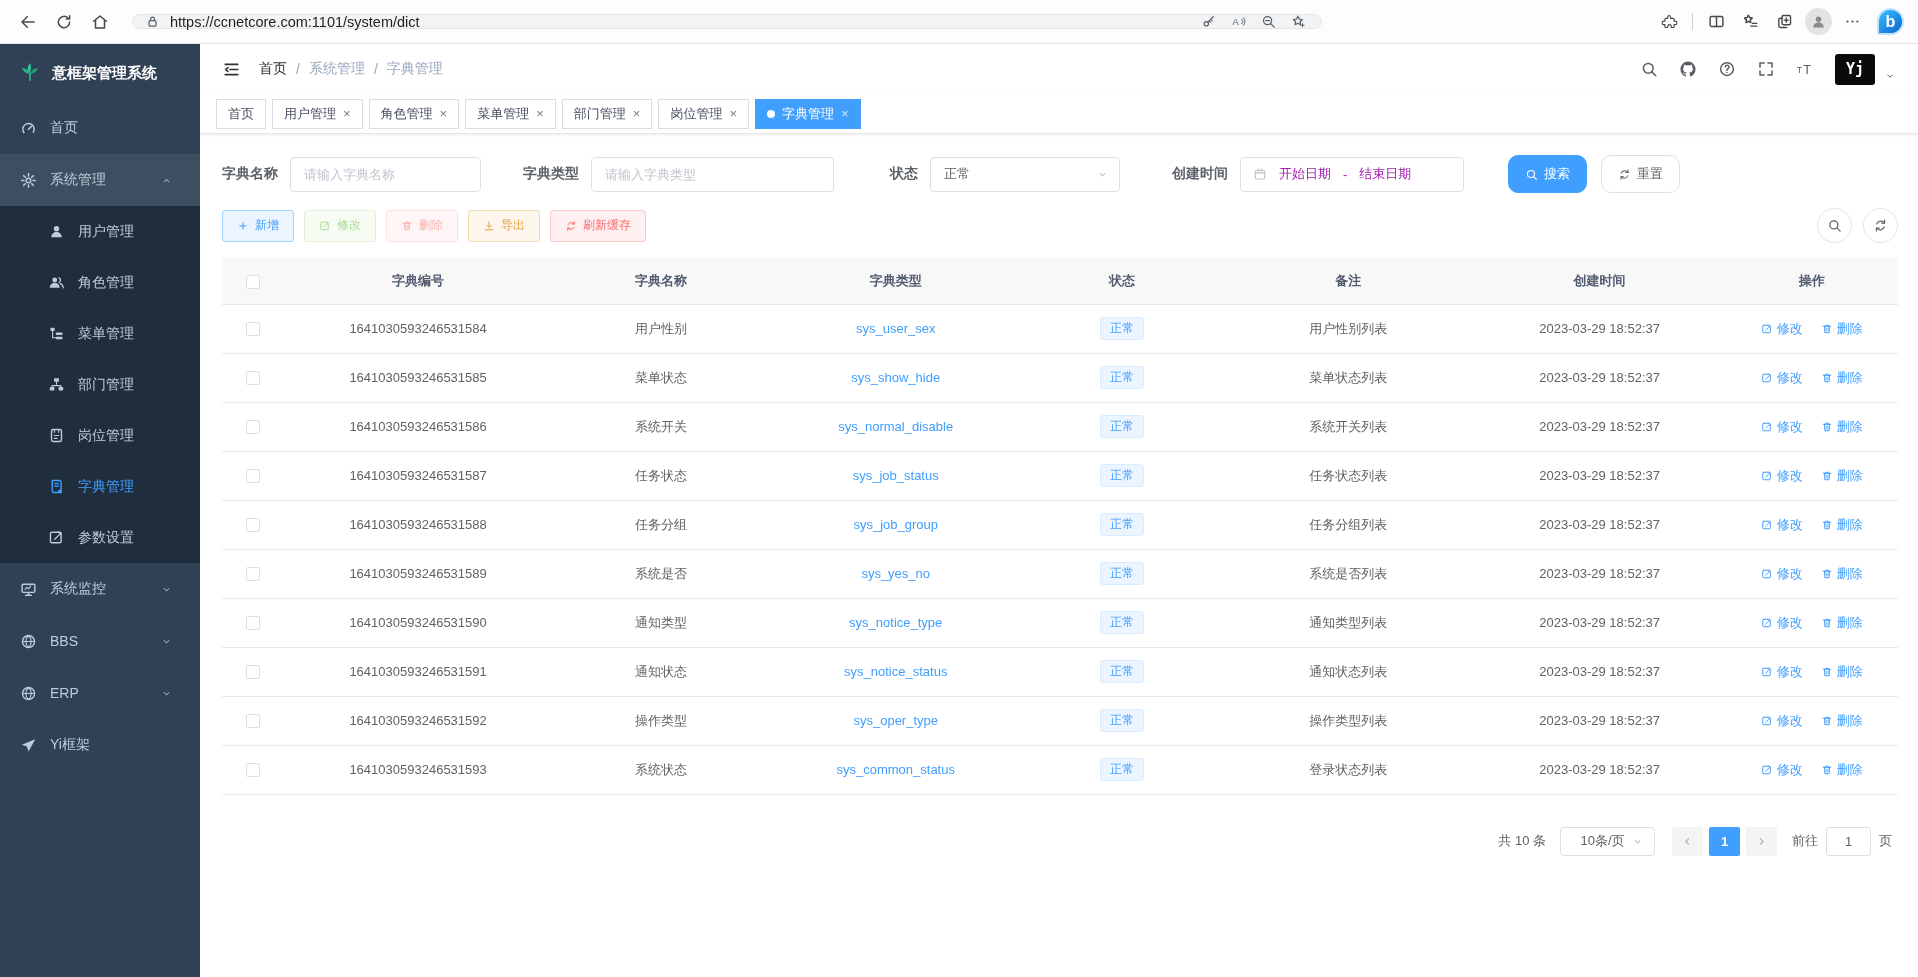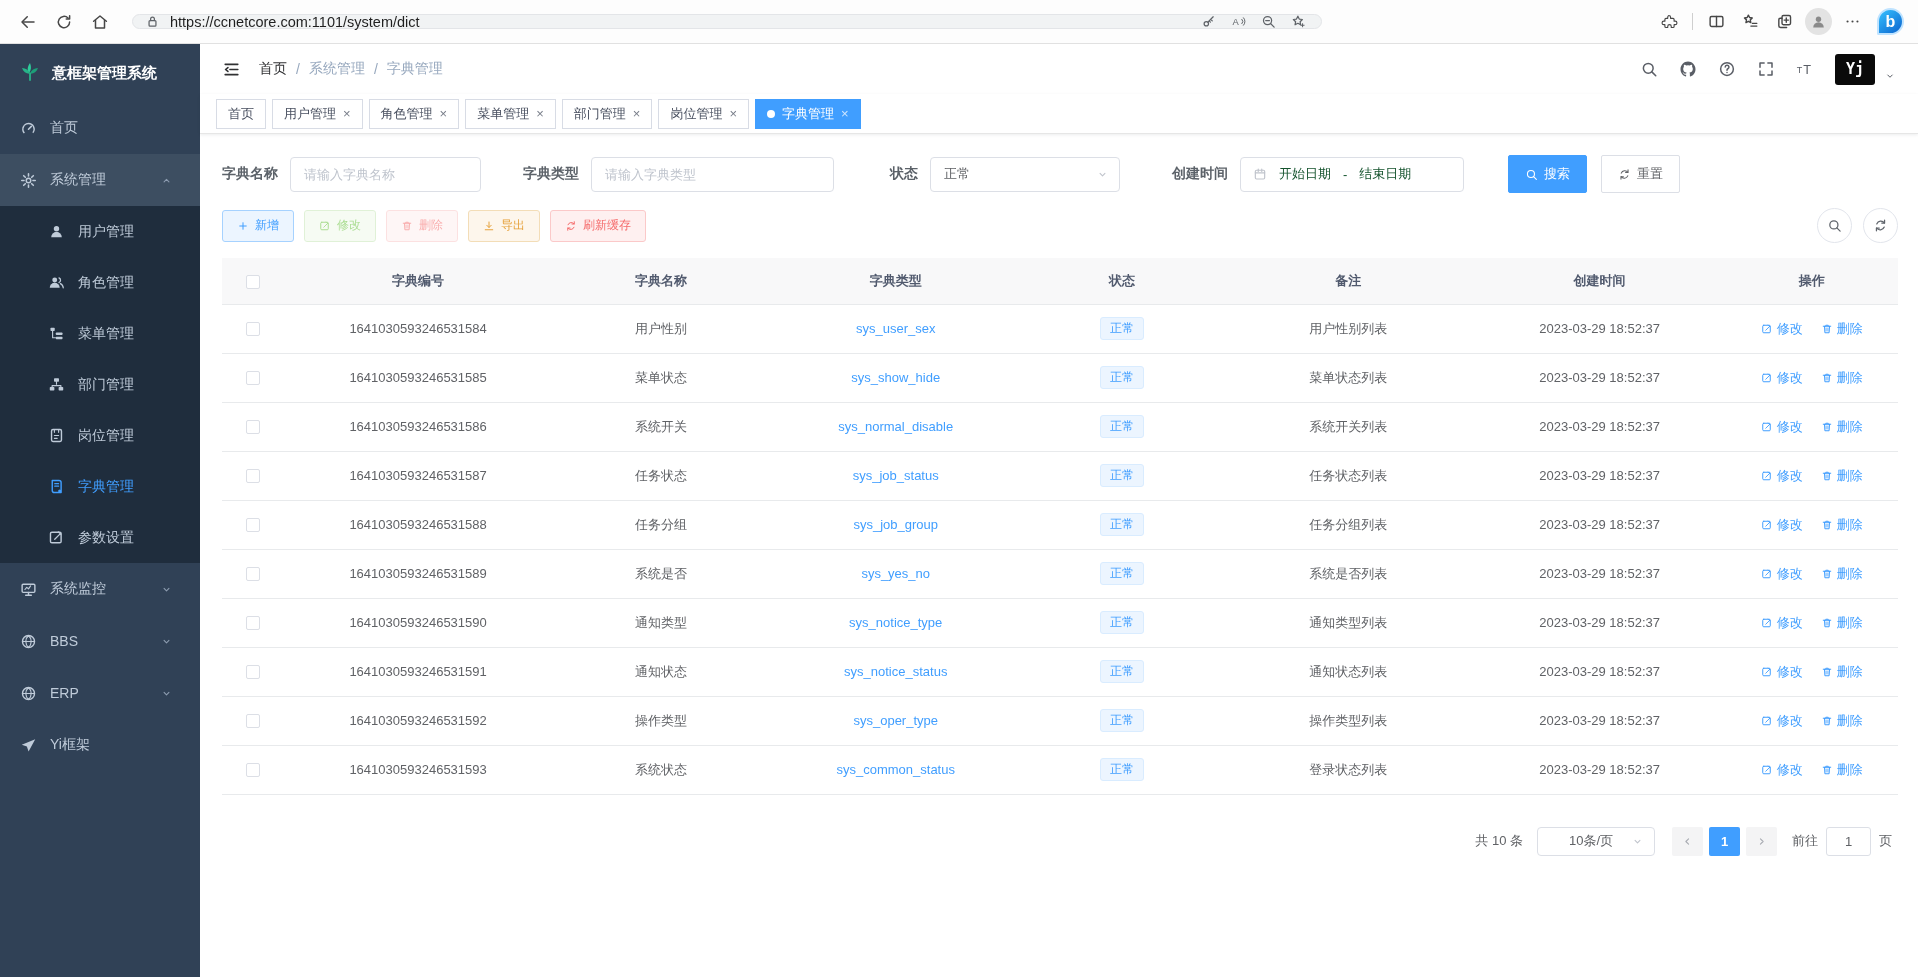--- a/index.html
+++ b/index.html
@@ -63,23 +63,23 @@
   .content { flex:1; padding:21px 20px 0 22px; overflow:hidden; }
 
   .filter-row { display:flex; align-items:center; font-size:14px; color:#606266; }
   .f-group { display:flex; align-items:center; }
   .f-label { font-weight:bold; color:#5c6269; margin-right:12px; white-space:nowrap; }
   .f-input { height:35px; border:1px solid #dcdfe6; border-radius:4px; padding:0 13px; font-size:13px; color:#606266; font-family:inherit; outline:none; background:#fff; }
   .f-input::placeholder { color:#bfc4cd; }
   .selectbox { height:35px; border:1px solid #dcdfe6; border-radius:4px; display:flex; align-items:center; padding:0 10px 0 13px; font-size:13px; color:#606266; cursor:pointer; background:#fff; }
   .selectbox .val { flex:1; }
   .selectbox .caret { color:#c0c4cc; font-size:13px; }
-  .datebox { height:35px; border:1px solid #dcdfe6; border-radius:4px; display:flex; align-items:center; padding:0 12px; font-size:13px; color:#14532d; gap:12px; background:#fff; cursor:text; }
+  .datebox { height:35px; border:1px solid #dcdfe6; border-radius:4px; display:flex; align-items:center; padding:0 12px; font-size:13px; color:#a21caf; gap:12px; background:#fff; cursor:text; }
   .datebox .icon { color:#c0c4cc; font-size:14px; }
-  .btn { height:38px; border-radius:2px; font-size:13px; display:inline-flex; align-items:center; gap:6px; padding:0 16px; cursor:pointer; font-family:inherit; }
+  .btn { height:38px; border-radius:10px; font-size:13px; display:inline-flex; align-items:center; gap:6px; padding:0 16px; cursor:pointer; font-family:inherit; }
   .btn .icon { font-size:13px; }
   .btn-primary { background:#409eff; border:1px solid #409eff; color:#fff; }
   .btn-plain { background:#fff; border:1px solid #dcdfe6; color:#606266; }
 
   .toolbar-row { display:flex; align-items:center; margin-top:15px; }
   .tb-btn { height:32px; padding:0 14px; border-radius:3px; font-size:12px; display:inline-flex; align-items:center; gap:6px; margin-right:10px; cursor:pointer; font-family:inherit; border:1px solid transparent; }
   .tb-btn .icon { font-size:12px; }
   .tb-primary { color:#409eff; background:#ecf5ff; border-color:#a6d2ff; }
   .tb-success { color:#67c23a; background:#f0f9eb; border-color:#c8e6b8; }
   .tb-danger  { color:#f56c6c; background:#fef0f0; border-color:#fbc9c9; }
@@ -94,21 +94,21 @@
   tbody td { height:49px; font-size:13px; color:#606266; text-align:center; border-bottom:1px solid #e8eaec; white-space:nowrap; overflow:hidden; }
   .cbx { display:inline-block; width:14px; height:14px; border:1px solid #dcdfe6; border-radius:2px; background:#fff; vertical-align:middle; cursor:pointer; }
   .link { color:#409eff; text-decoration:none; cursor:pointer; }
   .tag { display:inline-block; background:#ecf5ff; border:1px solid #d9ecff; color:#409eff; font-size:12px; height:23px; line-height:21px; padding:0 9px; border-radius:3px; }
   .op-link { color:#409eff; display:inline-flex; align-items:center; gap:4px; margin:0 9px; font-size:13px; text-decoration:none; cursor:pointer; }
   .op-link .icon { font-size:12px; }
 
   
   .pagination { display:flex; align-items:center; justify-content:flex-end; margin:32px 6px 0 0; font-size:13px; color:#606266; }
   .pg-total { margin-right:14px; }
-  .pg-size { width:118px; height:29px; margin-right:14px; }
+  .pg-size { width:95px; height:29px; margin-right:14px; }
   .pg-size .val { text-align:center; }
   .pg-btn { min-width:31px; height:29px; background:#f4f4f5; border:none; border-radius:2px; color:#606266; display:inline-flex; align-items:center; justify-content:center; font-size:13px; margin:0 3px; cursor:pointer; }
   .pg-btn .icon { font-size:13px; color:#a8abb2; }
   .pg-btn.current { background:#409eff; color:#fff; font-weight:bold; }
   .pg-goto { margin-left:12px; display:flex; align-items:center; gap:8px; }
   .goto-input { width:45px; height:29px; border:1px solid #dcdfe6; border-radius:3px; text-align:center; font-size:13px; color:#606266; outline:none; font-family:inherit; }
 </style>
 </head>
 <body>
 

